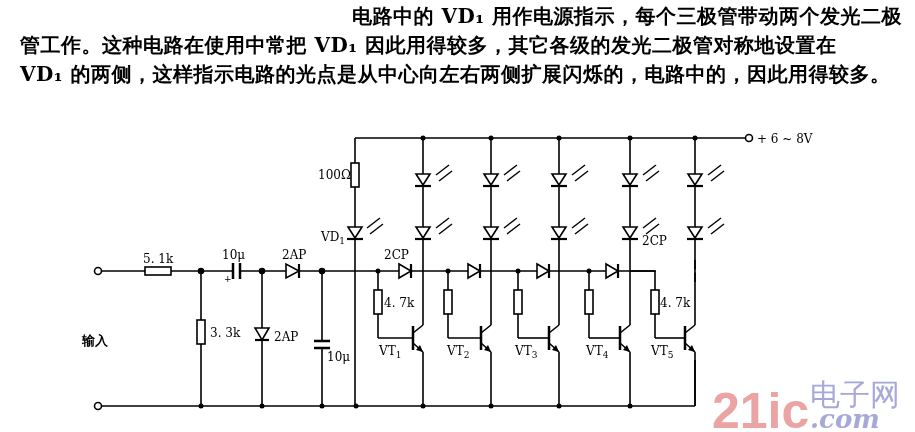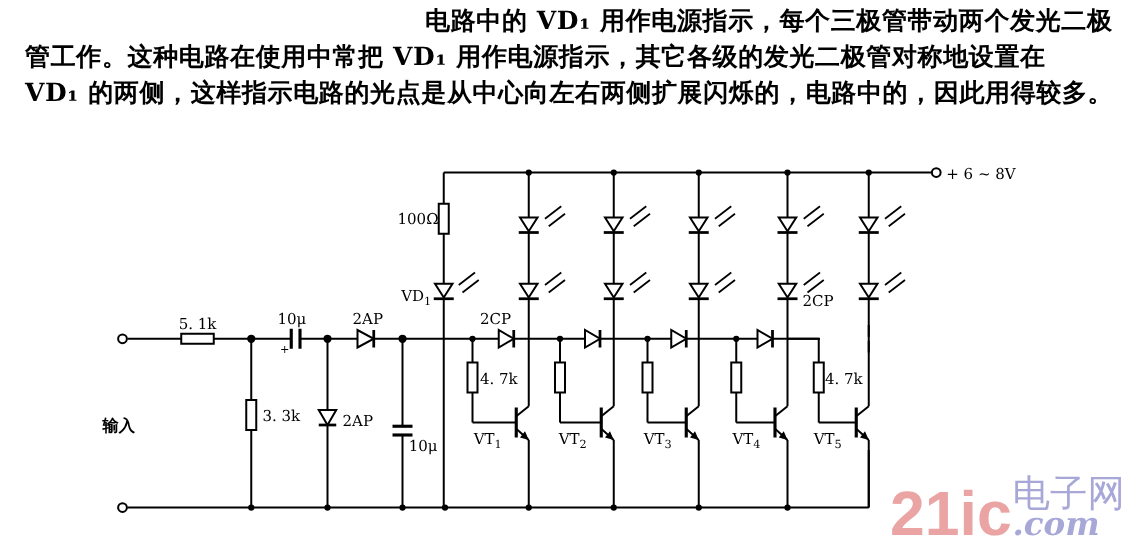--- a/index.html
+++ b/index.html
@@ -1,34 +1,34 @@
 <!DOCTYPE html>
 <html><head>
 <meta charset="utf-8">
 <style>
   html, body { margin: 0; padding: 0; background: #ffffff; }
   body { width: 915px; height: 432px; position: relative; overflow: hidden;
          font-family: "DejaVu Serif", serif; color: #000; }
   .para { position: absolute; font-size: 20px; line-height: 29px; font-weight: bold;
           font-family: "DejaVu Serif", serif; letter-spacing: 0.5px; white-space: nowrap; }
-  #l1 { left: 340px; top: 2px; }
+  #l1 { left: 352px; top: 2px; }
   #l2 { left: 20px; top: 31px; }
   #l3 { left: 20px; top: 60px; }
   svg { position: absolute; left: 0; top: 0; }
   .lbl { font-family: "DejaVu Serif", serif; font-size: 12px; fill: #000; }
   .lblsm { font-family: "DejaVu Serif", serif; font-size: 9px; fill: #000; }
   .wm21 { font-family: "Liberation Sans", sans-serif; font-weight: bold; font-size: 50px; fill: #eba4a4; }
   .wmcn { font-family: "DejaVu Sans", sans-serif; font-size: 30px; fill: #a8a8d8; }
   .wmcom { font-family: "DejaVu Serif", serif; font-style: italic; font-weight: bold; font-size: 26px; fill: #a8a8d8; }
 </style>
 </head>
 <body>
 
 <div class="para" id="l1">电路中的 VD₁ 用作电源指示，每个三极管带动两个发光二极</div>
-<div class="para" id="l2">管工作。这种电路在使用中常把 VD₁ 用作电源指示，其它各级的发光二极管对称地设置在</div>
+<div class="para" id="l2">管工作。这种电路在使用中常把 VD₁ 因此用得较多，其它各级的发光二极管对称地设置在</div>
 <div class="para" id="l3">VD₁ 的两侧，这样指示电路的光点是从中心向左右两侧扩展闪烁的，电路中的，因此用得较多。</div>
 
 <svg id="circuit" width="915" height="432" stroke="#000" stroke-width="1.6" fill="none">
 
   <g>
     <circle cx="98" cy="271" r="3.5" fill="#fff"></circle>
   </g>
   <g>
     <circle cx="98" cy="406" r="3.5" fill="#fff"></circle>
   </g>

